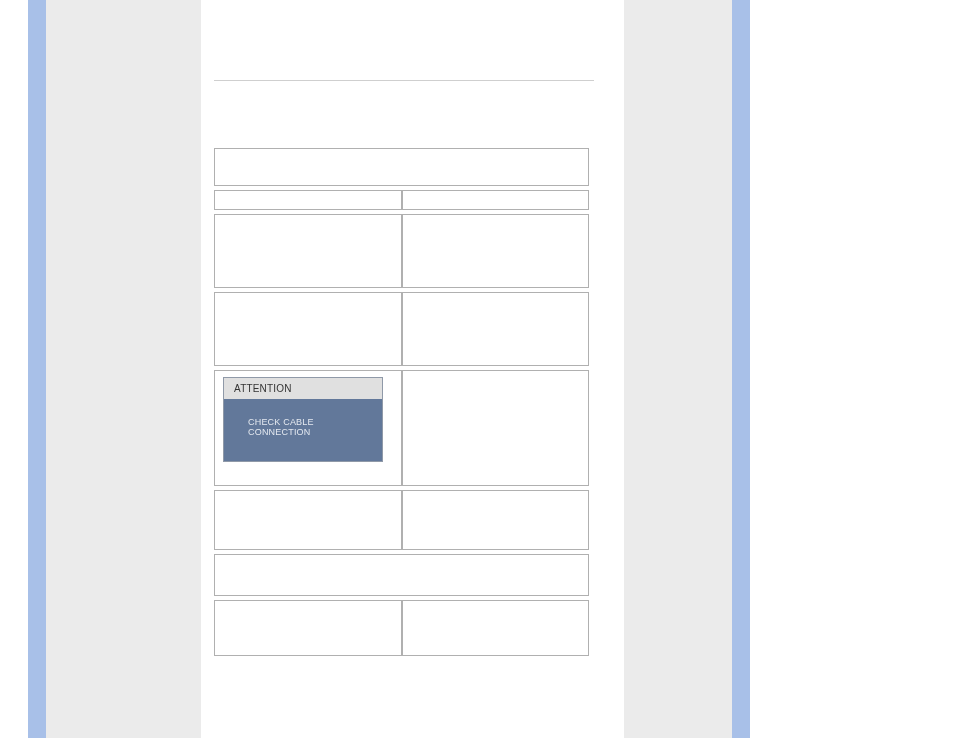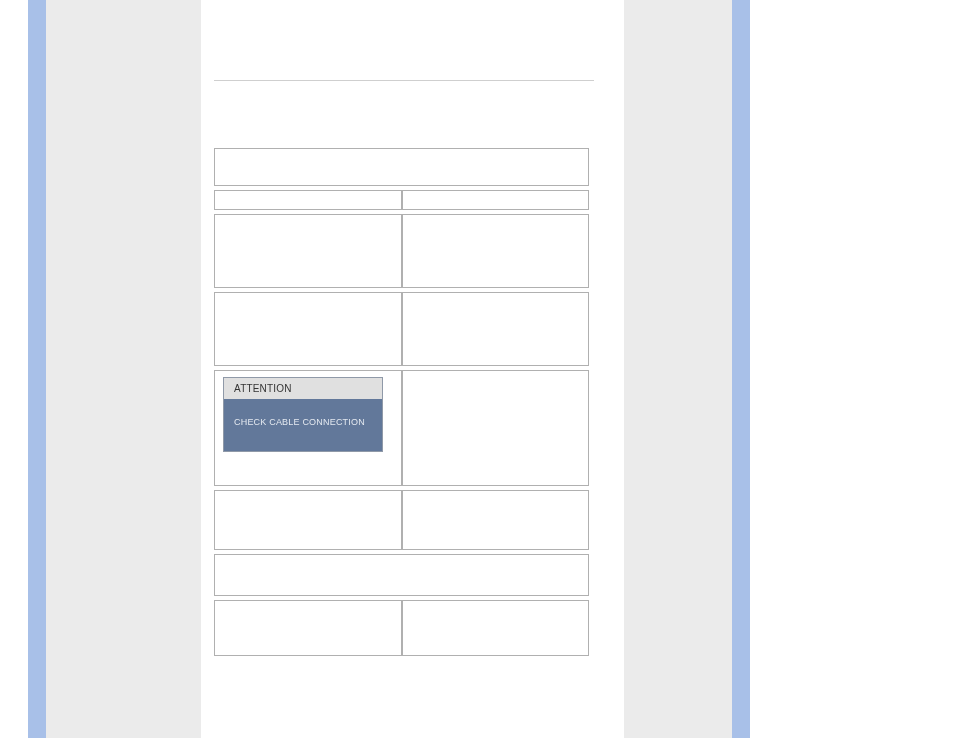--- a/index.html
+++ b/index.html
@@ -87,21 +87,21 @@
     background: #e0e0e0;
     font-size: 10px;
     padding: 5px 10px;
     color: #333;
     letter-spacing: 0.2px;
   }
   .dialog-body {
     background: #62789a;
     color: #e4e9f0;
     font-size: 9px;
-    padding: 18px 10px 24px 10px;
+    padding: 18px 10px 24px 24px;
     letter-spacing: 0.2px;
   }
 </style>
 </head>
 <body>
 
 <div class="page">
 
   <div class="outer-bar-left"></div>
   <div class="sidebar-left"></div>

